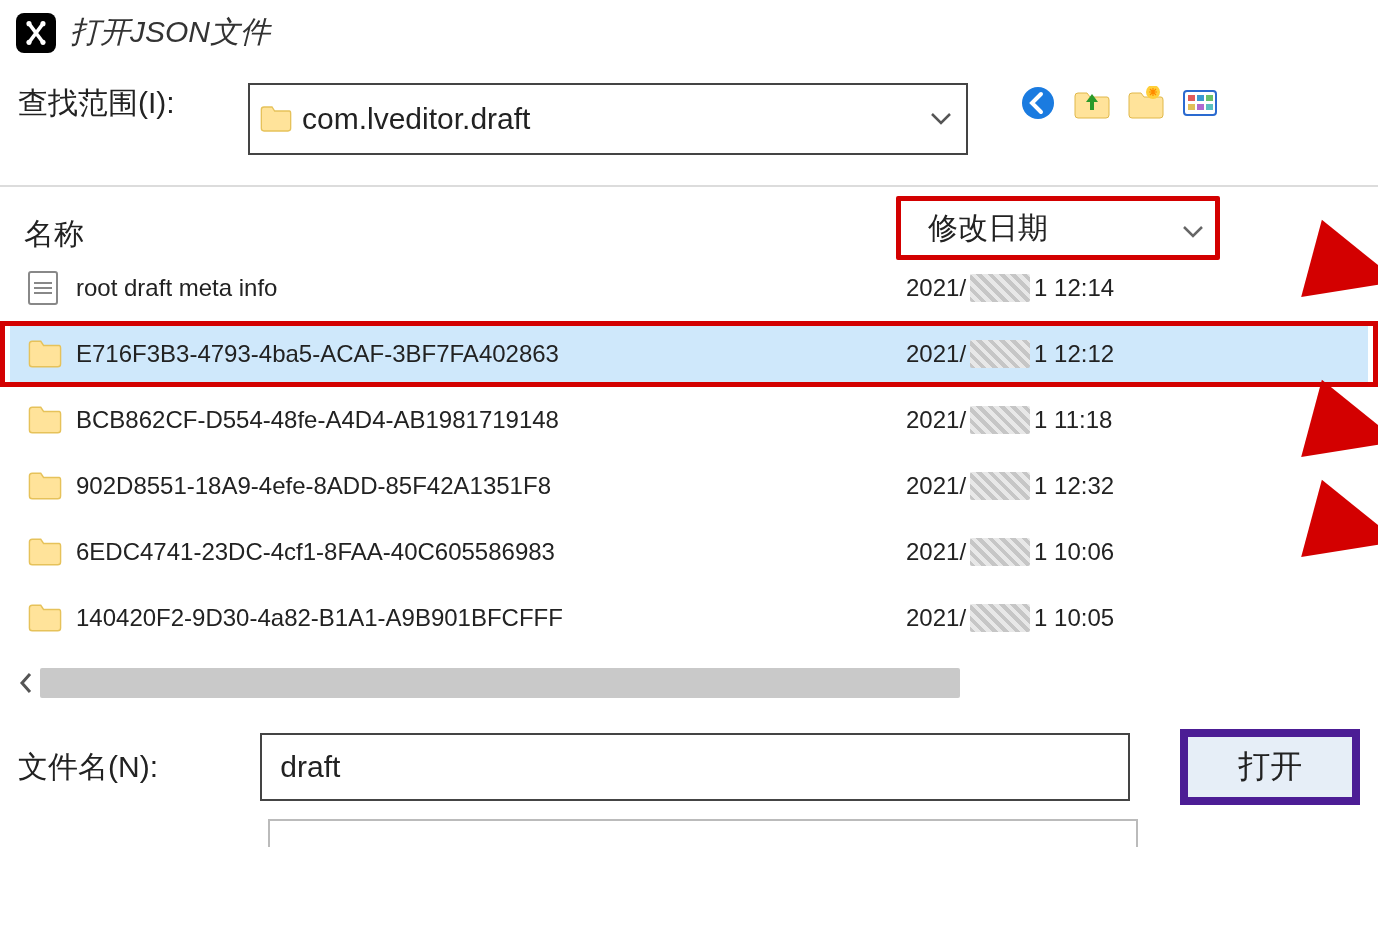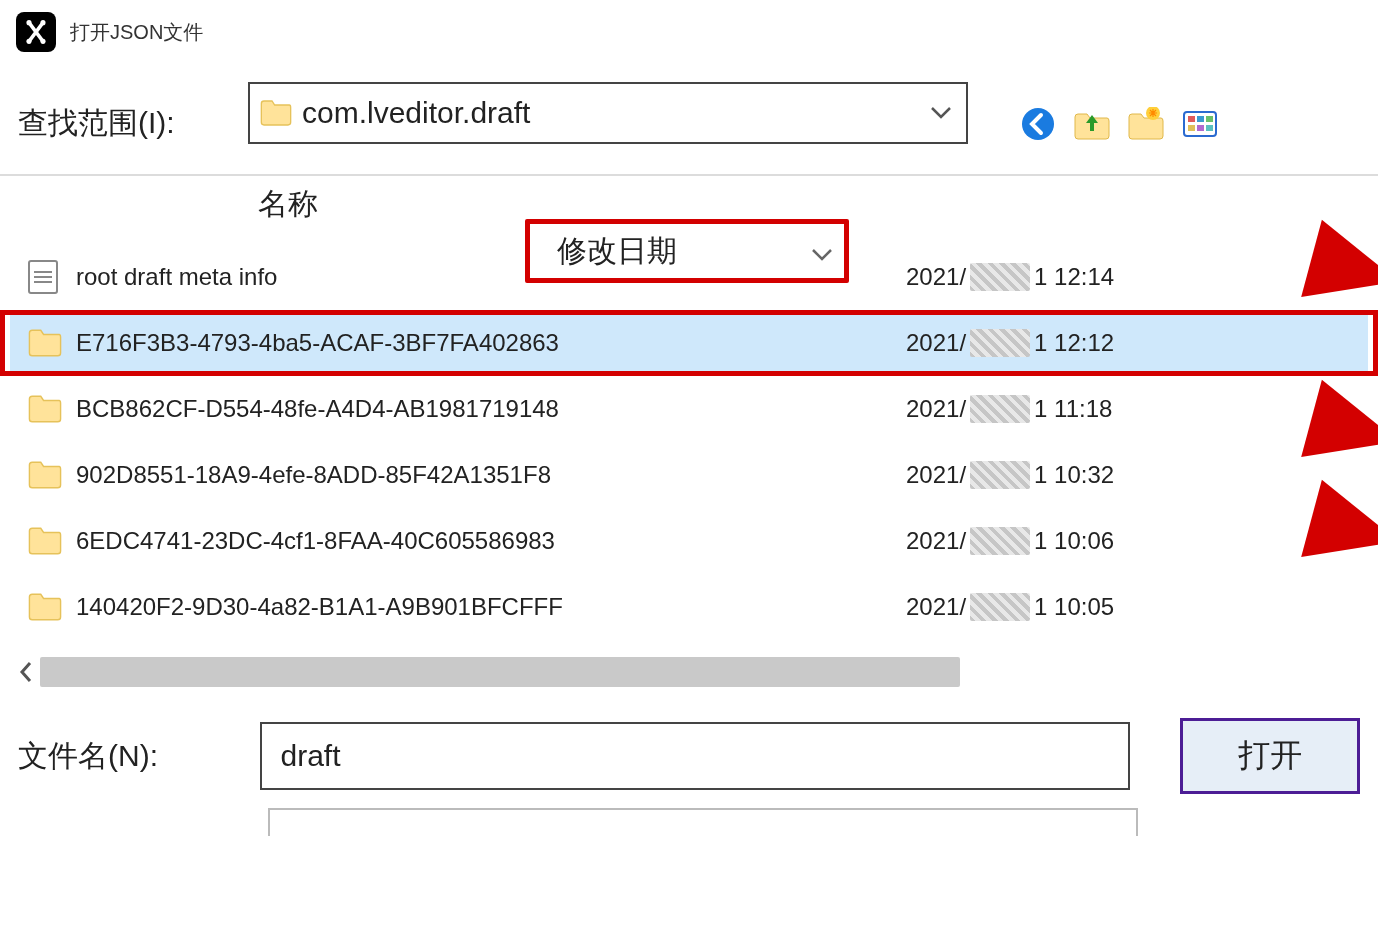--- a/index.html
+++ b/index.html
@@ -1,36 +1,36 @@
 <!DOCTYPE html>
 <html><head>
   <meta charset="utf-8">
   <style>
     * { box-sizing: border-box; margin: 0; padding: 0; }
     body { font-family: "Microsoft YaHei", "Segoe UI", Arial, sans-serif; background: #fff; width: 1378px; height: 928px; overflow: hidden; }
     
     .titlebar { display: flex; align-items: center; padding: 12px 16px 20px 16px; gap: 14px; }
     .app-icon { width: 40px; height: 40px; background: #000; border-radius: 8px; display: flex; align-items: center; justify-content: center; }
     .app-icon svg { width: 28px; height: 28px; }
-    .title { font-size: 20px; color: #333; }
-    
-    .lookup-row { display: flex; align-items: flex-end; padding: 10px 18px 30px 18px; gap: 30px; }
+    .title { font-size: 30px; color: #333; font-style: italic; }
+    
+    .lookup-row { display: flex; align-items: flex-start; padding: 10px 18px 30px 18px; gap: 30px; }
     .lookup-label { font-size: 30px; color: #222; width: 200px; }
-    .path-combo { flex: 0 0 720px; height: 62px; border: 2px solid #444; display: flex; align-items: center; padding: 0 10px; gap: 10px; background: #fff; }
+    .path-combo { flex: 0 0 720px; height: 72px; border: 2px solid #444; display: flex; align-items: center; padding: 0 10px; gap: 10px; background: #fff; }
     .folder-mini { width: 32px; height: 32px; }
     .path-text { flex: 1; font-size: 30px; color: #222; }
     .combo-caret { width: 30px; display: flex; justify-content: center; }
     
     .nav-icons { display: flex; align-items: center; gap: 14px; margin-left: 20px; }
     .nav-btn { width: 40px; height: 40px; display: flex; align-items: center; justify-content: center; cursor: pointer; }
     
     .divider { border-top: 2px solid #dcdcdc; margin: 0 0 8px 0; }
     
     .list-area { padding: 0 10px; }
-    .col-headers { display: flex; align-items: center; height: 60px; position: relative; flex-direction: column; }
+    .col-headers { display: flex; align-items: flex-end; height: 60px; position: relative; }
     .col-name { width: 890px; padding-left: 14px; font-size: 30px; color: #222; }
     .col-date-wrap { position: relative; width: 320px; }
     .col-date-highlight { position: absolute; top: -6px; left: -4px; width: 324px; height: 64px; border: 5px solid #d30000; border-radius: 2px; pointer-events: none; }
     .col-date { display: flex; align-items: center; justify-content: space-between; padding: 6px 16px 6px 28px; font-size: 30px; color: #222; gap: 28px; }
     .sort-caret { margin-left: 10px; color: #666; }
     
     .file-row { display: flex; align-items: center; height: 66px; padding-left: 18px; position: relative; font-size: 24px; color: #222; }
     .file-row.selected { background: #cfe8fb; }
     .row-highlight { position: absolute; top: 0; left: -10px; right: -10px; bottom: 0; border: 5px solid #d30000; pointer-events: none; }
     .file-icon-cell { width: 48px; display: flex; align-items: center; }
@@ -50,21 +50,21 @@
     .arrow.a2 { top: 160px; right: -20px; transform: rotate(195deg); }
     .arrow.a3 { top: 260px; right: -20px; transform: rotate(195deg); }
     
     .scrollbar-row { display: flex; align-items: center; height: 40px; margin-top: 12px; padding: 0 2px; }
     .scroll-arrow-left { width: 28px; height: 36px; display:flex; align-items:center; justify-content:center; color:#555; font-size:22px; }
     .scroll-track { flex: 0 0 920px; height: 30px; background: #c9c9c9; border-radius: 2px; }
     
     .filename-row { display: flex; align-items: center; padding: 26px 18px 10px 18px; gap: 40px; }
     .fn-label { font-size: 30px; color: #222; width: 210px; }
     .fn-input { flex: 0 0 870px; height: 68px; border: 2px solid #444; background: #fff; font-size: 30px; color: #222; padding: 0 18px; display:flex; align-items:center; }
-    .open-btn { width: 186px; height: 76px; border: 3px solid #4c1d95; background: #e6eef7; display: flex; align-items: center; justify-content: center; font-size: 32px; color: #222; cursor: pointer; margin-left: 10px; }
+    .open-btn { width: 186px; height: 76px; border: 8px solid #4c1d95; background: #e6eef7; display: flex; align-items: center; justify-content: center; font-size: 32px; color: #222; cursor: pointer; margin-left: 10px; }
     
     .second-input-row { padding: 4px 0 0 268px; }
     .second-input { width: 870px; height: 28px; border: 2px solid #bbb; border-bottom: none; background: #fff; }
     
     .container { position: relative; }
   </style>
 </head>
 <body>
 
 <div class="container">
@@ -195,21 +195,21 @@
         <div class="file-row">
           <div class="file-icon-cell">
             <svg class="folder-svg" viewBox="0 0 24 20">
               <path d="M1 3 Q1 1 3 1 L9 1 L11 4 L22 4 Q23 4 23 6 L23 17 Q23 19 21 19 L3 19 Q1 19 1 17 Z" fill="#ffe39a" stroke="#e6c25a" stroke-width="1"></path>
             </svg>
           </div>
           <div class="file-name">902D8551-18A9-4efe-8ADD-85F42A1351F8</div>
           <div class="file-date">
             <span class="date-prefix">2021/</span>
             <span class="date-blur"></span>
-            <span class="date-suffix">1 10:32</span>
+            <span class="date-suffix">1 12:32</span>
           </div>
         </div>
         <div class="file-row">
           <div class="file-icon-cell">
             <svg class="folder-svg" viewBox="0 0 24 20">
               <path d="M1 3 Q1 1 3 1 L9 1 L11 4 L22 4 Q23 4 23 6 L23 17 Q23 19 21 19 L3 19 Q1 19 1 17 Z" fill="#ffe39a" stroke="#e6c25a" stroke-width="1"></path>
             </svg>
           </div>
           <div class="file-name">6EDC4741-23DC-4cf1-8FAA-40C605586983</div>
           <div class="file-date">

